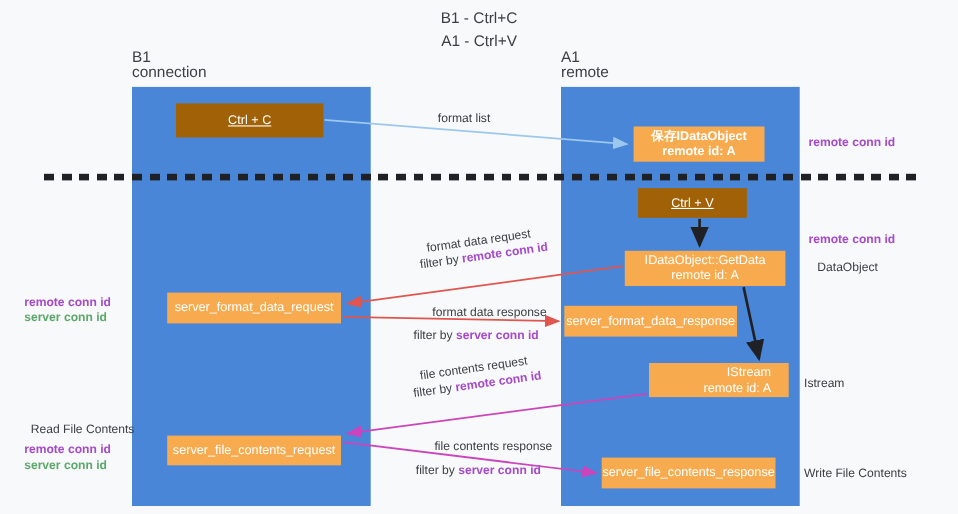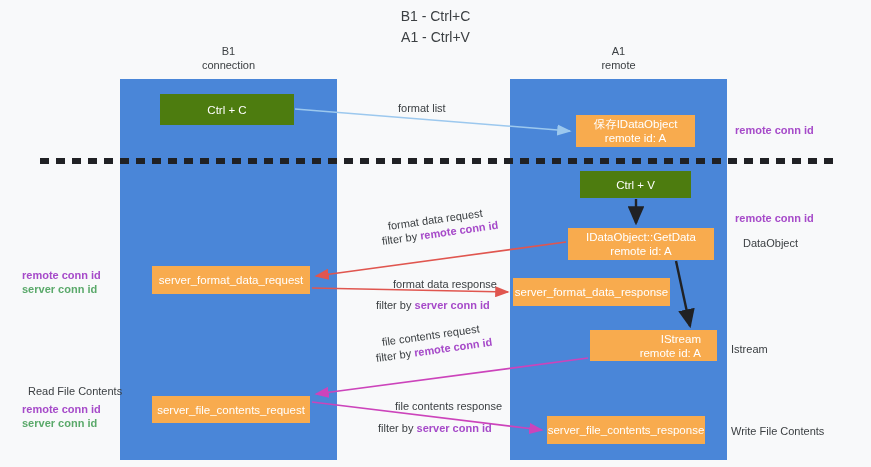--- a/index.html
+++ b/index.html
@@ -17,46 +17,46 @@
   #lane-b1{left:120px;top:79px;width:217px;height:381px;}
   #lane-a1{left:510px;top:79px;width:217px;height:381px;}
 
   
   #diagram-title{
     position:absolute;left:0;top:6px;width:871px;
     text-align:center;font-size:14px;line-height:21px;color:#3c4043;
   }
   #diagram-title div{white-space:pre;}
   .lane-header{
-    position:absolute;text-align:center;font-size:11px;line-height:14px;
+    position:absolute;font-size:14px;line-height:14px;
     color:#3c4043;width:217px;
   }
   #header-b1{left:120px;top:44px;}
   #header-a1{left:510px;top:44px;}
 
   
   #divider{
     position:absolute;left:40px;top:158px;width:795px;height:6px;
     background:repeating-linear-gradient(to right,#202124 0 9px,transparent 9px 16px);
   }
 
   
   .node{
     position:absolute;display:flex;flex-direction:column;
     align-items:center;justify-content:center;
     color:#ffffff;font-size:11.5px;line-height:14px;
     text-align:center;box-sizing:border-box;
   }
-  .node.green{background:#4d7c0f;}
+  .node.green{background:#a16207;text-decoration:underline;}
   .node.orange{background:#f8ab4e;}
   .node .ln{white-space:nowrap;}
 
   #node-ctrl-c{left:160px;top:94px;width:134px;height:31px;}
-  #node-save-idataobject{left:576px;top:115px;width:119px;height:32px;}
-  #node-ctrl-v{left:580px;top:171px;width:111px;height:27px;}
+  #node-save-idataobject{left:576px;top:115px;width:119px;height:32px;font-weight:bold;}
+  #node-ctrl-v{left:580px;top:171px;width:99px;height:27px;}
   #node-getdata{left:568px;top:228px;width:146px;height:32px;}
   #node-server-format-data-request{left:152px;top:266px;width:158px;height:28px;}
   #node-server-format-data-response{left:513px;top:278px;width:157px;height:28px;}
   #node-istream{left:590px;top:330px;width:127px;height:31px;align-items:flex-end;padding-right:16px;}
   #node-server-file-contents-request{left:152px;top:396px;width:158px;height:27px;}
   #node-server-file-contents-response{left:547px;top:416px;width:158px;height:28px;}
 
   
   .ann{position:absolute;font-size:11px;line-height:14px;white-space:nowrap;}
   .ann .purple{color:#a64ac9;font-weight:bold;}

